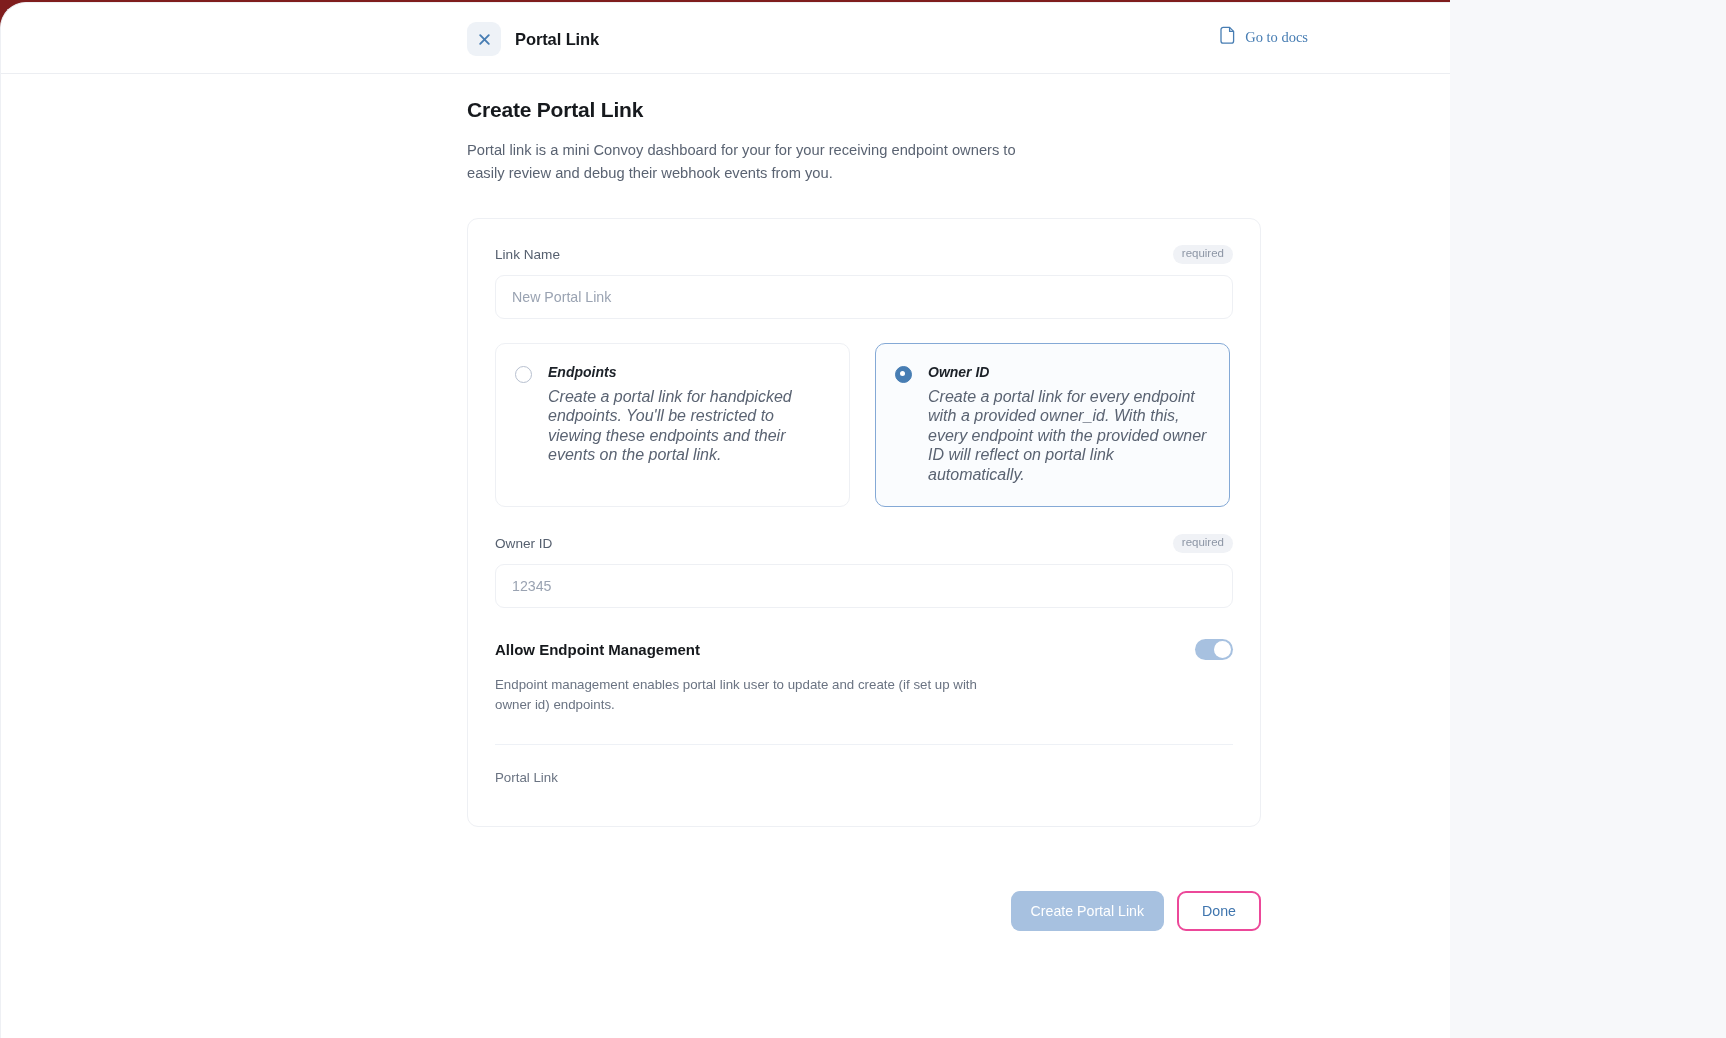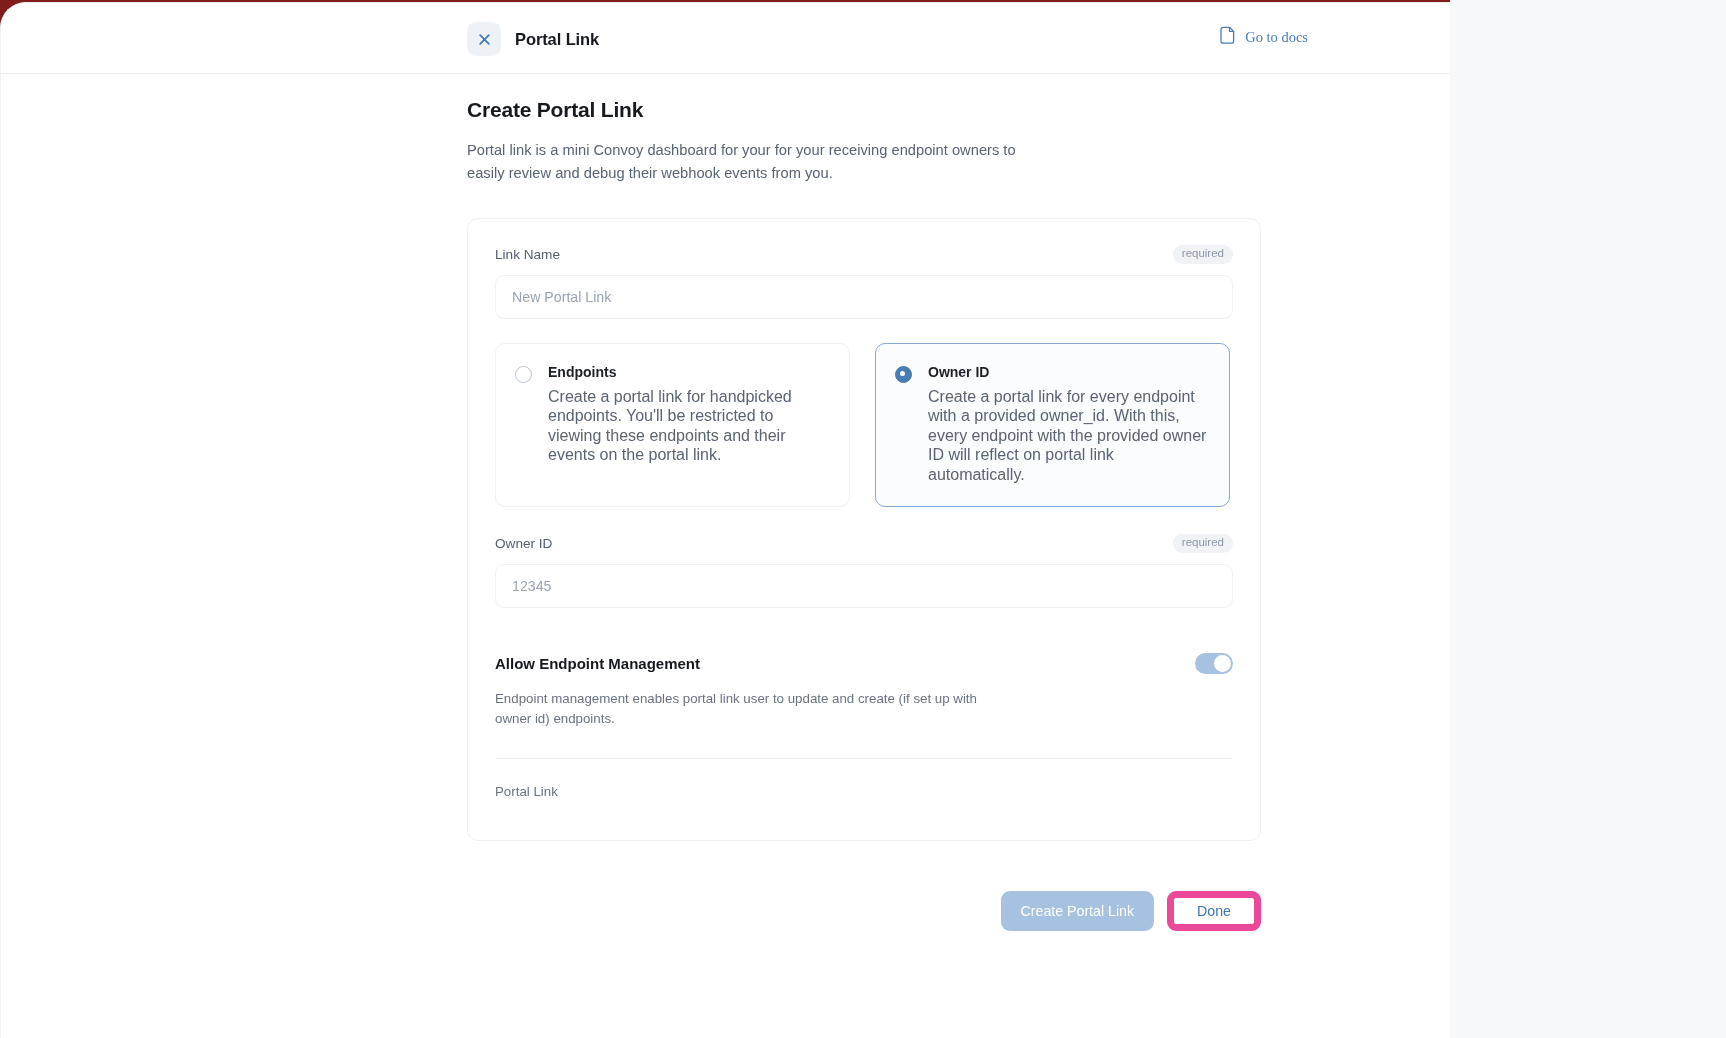--- a/index.html
+++ b/index.html
@@ -193,38 +193,38 @@
   }
   .radio-dot.on::after {
     content: "";
     position: absolute;
     left: 4.2px; top: 4.2px;
     width: 5.3px; height: 5.3px;
     border-radius: 50%;
     background: #ffffff;
   }
 
-  .radio-text { flex: 1; }
+  .radio-text { flex: 1; font-style: italic; }
   .radio-title {
     font-size: 14px;
     font-weight: bold;
     color: #1c2128;
     margin-bottom: 7px;
   }
   .radio-desc {
     font-size: 16px;
     line-height: 19.5px;
     color: #5a6372;
   }
 
   
   .owner-block { margin-top: 27px; }
 
   
-  .toggle-block { margin-top: 45px; }
+  .toggle-block { margin-top: 31px; }
   .toggle-row {
     display: flex;
     align-items: center;
     justify-content: space-between;
   }
   .toggle-title {
     font-size: 15px;
     font-weight: bold;
     color: #16191d;
   }
@@ -310,21 +310,21 @@
     height: 40px;
     padding: 0 20px;
   }
   .btn-primary {
     background: #a7c1e0;
     border: none;
     color: #ffffff;
   }
   .btn-outline {
     background: #ffffff;
-    border: 7px solid #ec4899;
+    border: 2px solid #ec4899;
     color: #3f75ae;
     padding: 0 23px;
   }
 </style>
 </head>
 <body>
 
 <div class="screen">
   <div class="surface">
 

